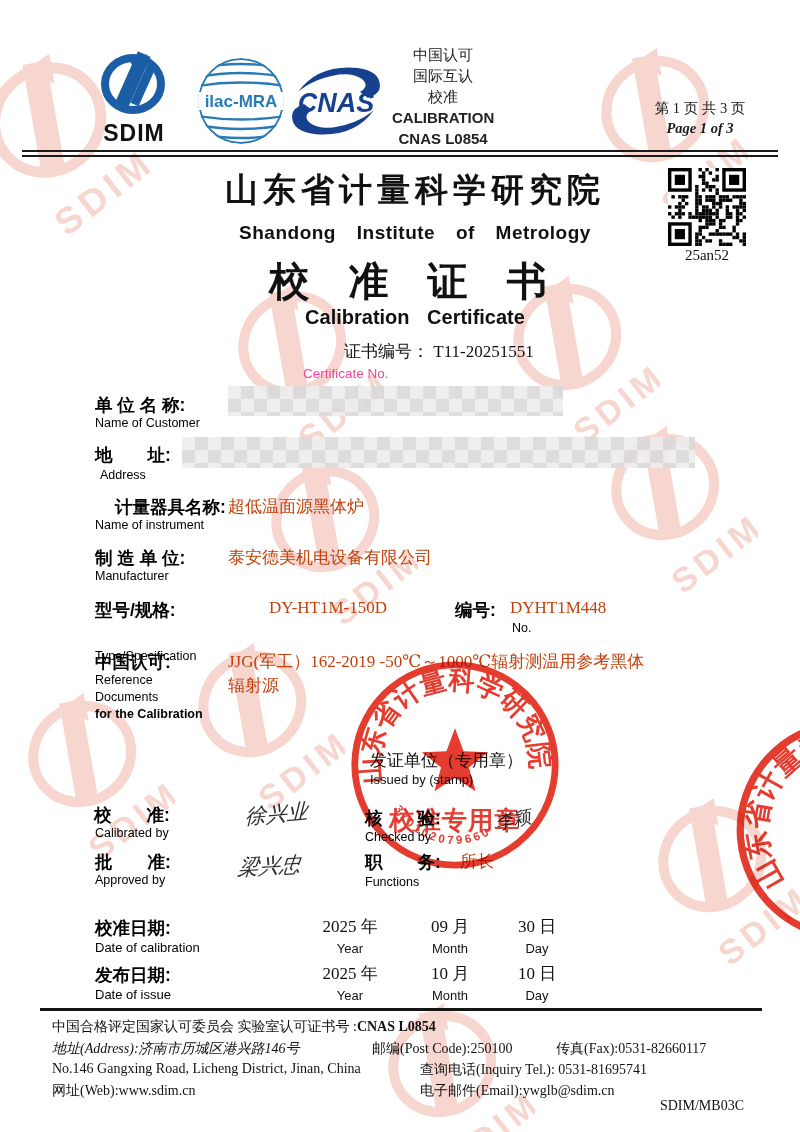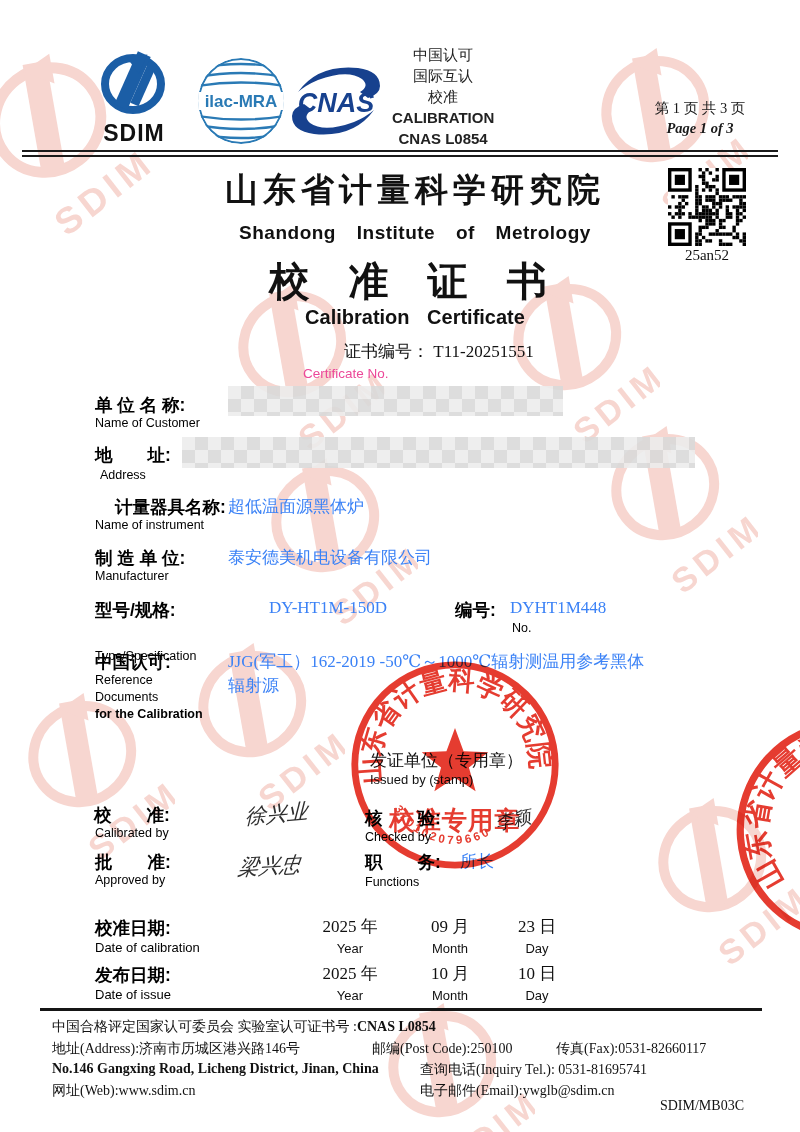--- a/index.html
+++ b/index.html
@@ -21,21 +21,21 @@
   
   .t-cn{font-family:"Liberation Serif","DejaVu Serif",serif;font-weight:700;font-size:33px;letter-spacing:5px;white-space:nowrap;}
   .t-en{font-weight:700;font-size:19px;word-spacing:15px;letter-spacing:.5px;}
   .cert-cn{font-weight:900;font-size:40px;letter-spacing:14px;white-space:nowrap;}
   .cert-en{font-weight:900;font-size:20px;word-spacing:12px;}
   .certno{font-family:"Liberation Serif","DejaVu Serif",serif;font-size:17px;margin-left:44px;}
   .certno-en{font-size:13.5px;color:#ec4899;}
   
   .lab-cn{font-weight:700;font-size:17.5px;white-space:nowrap;color:#000;}
   .lab-en{font-size:12.5px;color:#000;white-space:nowrap;}
-  .val{font-family:"Liberation Serif","DejaVu Serif",serif;font-size:17px;white-space:nowrap;color:#3b82f6;}
+  .val{font-family:"Liberation Serif","DejaVu Serif",serif;font-size:17px;white-space:nowrap;color:#c2410c;}
   .mosaic{background:repeating-conic-gradient(#d9d9d9 0% 25%,#ececec 0% 50%) 0 0/26px 26px;opacity:.9;}
   
   .sig{font-family:"Liberation Serif","DejaVu Serif",serif;font-size:21px;color:#2f2f2f;font-style:italic;white-space:nowrap;}
   
   .daterow{display:flex;}
   .datecol{text-align:center;font-family:"Liberation Serif","DejaVu Serif",serif;font-size:17px;white-space:nowrap;}
   .datecol .sub{font-family:"Liberation Sans",sans-serif;font-size:13px;margin-top:3px;}
   
   .stamp{position:absolute;z-index:3;color:#e32b1e;mix-blend-mode:multiply;opacity:.92;}
   
@@ -383,21 +383,21 @@
 <div class="abs daterow z2" style="left:305px;top:915px;gap:16px;">
   <div class="datecol" style="width:90px;">
     <div><span>2025</span> <span>年</span></div>
     <div class="sub">Year</div>
   </div>
   <div class="datecol" style="width:78px;">
     <div><span>09</span> <span>月</span></div>
     <div class="sub">Month</div>
   </div>
   <div class="datecol" style="width:64px;">
-    <div><span>23</span> <span>日</span></div>
+    <div><span>30</span> <span>日</span></div>
     <div class="sub">Day</div>
   </div>
 </div>
 
 <div class="abs lab-cn z2" style="left:95px;top:963px;">发布日期:</div>
 <div class="abs lab-en z2" style="left:95px;top:987px;font-size:13px;">Date of issue</div>
 <div class="abs daterow z2" style="left:305px;top:962px;gap:16px;">
   <div class="datecol" style="width:90px;">
     <div><span>2025</span> <span>年</span></div>
     <div class="sub">Year</div>
@@ -437,20 +437,20 @@
     <textPath href="#arcT2" startOffset="2" textLength="268" lengthAdjust="spacingAndGlyphs">山东省计量科学研究院</textPath>
   </text>
   <path d="M110,72 L118.8,95.9 L144.2,96.9 L124.3,112.6 L131.2,137.1 L110,123 L88.8,137.1 L95.7,112.6 L75.8,96.9 L101.2,95.9 Z" fill="currentColor"></path>
   <text x="110" y="176" text-anchor="middle" font-size="26" font-weight="900" letter-spacing="1" fill="currentColor">校准专用章</text>
 </svg>
 
 <div class="abs z2" style="left:40px;top:1008px;width:722px;border-top:3px solid #151515;"></div>
 <div class="abs foot z2" style="left:52px;top:1018px;">
   <span>中国合格评定国家认可委员会 实验室认可证书号 :</span><span class="b">CNAS L0854</span>
 </div>
-<div class="abs foot z2" style="left:52px;top:1040px;">地址(Address):济南市历城区港兴路146号</div>
+<div class="abs foot z2" style="left:52px;top:1040px;font-style:italic;">地址(Address):济南市历城区港兴路146号</div>
 <div class="abs foot z2" style="left:372px;top:1040px;">邮编(Post Code):250100</div>
 <div class="abs foot z2" style="left:556px;top:1040px;">传真(Fax):0531-82660117</div>
-<div class="abs foot b z2" style="left:52px;top:1061px;font-weight:bold;">No.146 Gangxing Road, Licheng District, Jinan, China</div>
+<div class="abs foot b z2" style="left:52px;top:1061px;font-weight:normal;">No.146 Gangxing Road, Licheng District, Jinan, China</div>
 <div class="abs foot z2" style="left:420px;top:1061px;">查询电话(Inquiry Tel.): 0531-81695741</div>
 <div class="abs foot z2" style="left:52px;top:1082px;">网址(Web):www.sdim.cn</div>
 <div class="abs foot z2" style="left:420px;top:1082px;">电子邮件(Email):ywglb@sdim.cn</div>
 <div class="abs foot z2" style="left:584px;top:1098px;width:160px;text-align:right;">SDIM/MB03C</div>
 
 </body></html>

